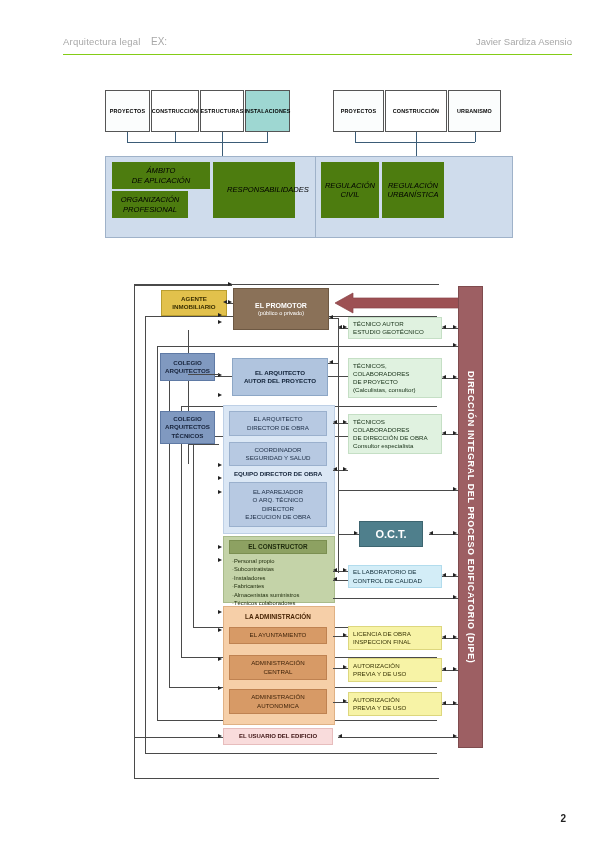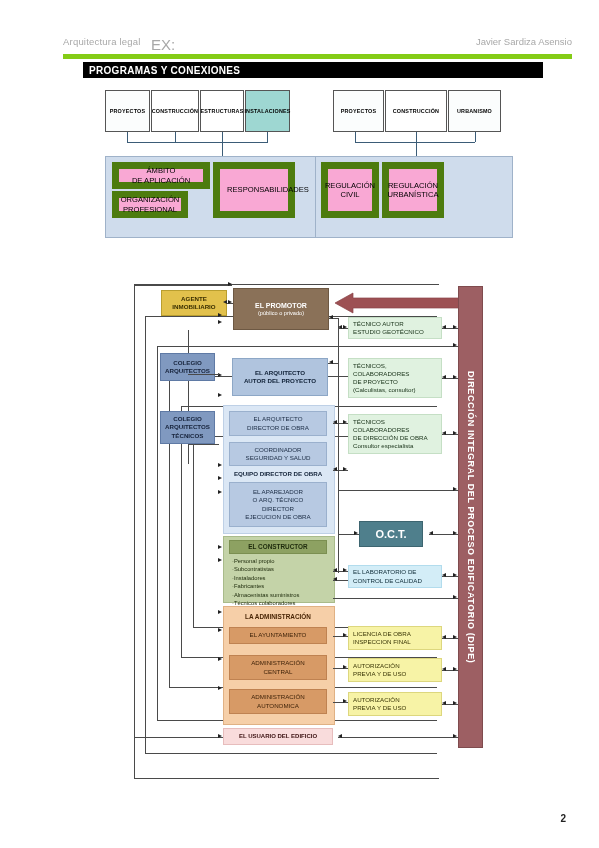--- a/index.html
+++ b/index.html
@@ -8,43 +8,43 @@
     background:#ffffff;
     font-family:"Liberation Sans", sans-serif;
     position:relative;
     overflow:hidden;
     color:#000;
   }
   .page{position:absolute;inset:0;}
 
   
   .hdr{position:absolute;left:63px;top:36px;width:509px;height:18px;
-       border-bottom:5px solid #84cc16;}
+       border-bottom:1px solid #84cc16;}
   .hdr .l{position:absolute;left:0;top:0;font-size:9.5px;color:#a8a8a8;letter-spacing:.2px;}
-  .hdr .ex{position:absolute;left:88px;top:0;font-size:15px;color:#a8a8a8;}
+  .hdr .ex{position:absolute;left:88px;top:0;font-size:10px;color:#a8a8a8;}
   .hdr .r{position:absolute;right:0;top:0;font-size:9.5px;color:#a8a8a8;}
 
   
   .blackbar{position:absolute;left:83px;top:62px;width:460px;height:16px;
       background:#000;color:#fff;font-size:10px;font-weight:bold;
       display:flex;align-items:center;padding-left:6px;box-sizing:border-box;
       letter-spacing:.3px;}
 
   
   .d1{position:absolute;left:83px;top:88px;width:460px;height:155px;}
   .sbox{position:absolute;background:#fbfdfd;border:1px solid #555;
         display:flex;align-items:center;justify-content:center;text-align:center;
         font-size:5.4px;font-weight:bold;letter-spacing:.2px;box-sizing:border-box;padding:1px;}
   .sbox.teal{background:#9ed7d2;}
   .sbox.white{background:#ffffff;}
 
   .panel{position:absolute;background:#cfdcec;border:1px solid #9fb2c9;box-sizing:border-box;}
-  .tbox{position:absolute;background:#f9a8d4;border:7px solid #4d7c0f;
+  .tbox{position:absolute;background:#4d7c0f;border:5px solid #4d7c0f;
         display:flex;align-items:center;justify-content:center;text-align:center;
-        font-size:7.6px;box-sizing:border-box;line-height:1.25;padding:2px;}
+        font-size:7.6px;box-sizing:border-box;line-height:1.25;padding:2px;font-style:italic;}
   .connv{position:absolute;background:#3b5c77;width:1px;}
   .connh{position:absolute;background:#3b5c77;height:1px;}
 
   
   .org{position:absolute;left:133px;top:258px;width:362px;height:535px;}
   .orgtitle{position:absolute;left:0;top:0;width:362px;height:20px;background:#8a8468;
      color:#fff;font-size:9.4px;font-weight:bold;display:flex;align-items:center;
      justify-content:center;letter-spacing:.1px;}
   .orgtitle span{text-decoration:underline;}
 
@@ -87,21 +87,20 @@
 <body>
 
 <div class="page">
 
   <div class="hdr">
     <div class="l">Arquitectura legal</div>
     <div class="ex">EX:</div>
     <div class="r">Javier Sardiza Asensio</div>
   </div>
 
-  <div class="blackbar">PROGRAMAS Y CONEXIONES</div>
 
   <div class="d1">
 
     <div class="sbox" style="left:22px;top:2px;width:45px;height:42px;">
         <span>PROYECTOS</span>
       </div>
     <div class="sbox white" style="left:68px;top:2px;width:48px;height:42px;">
         <span>CONSTRUCCIÓN</span>
       </div>
     <div class="sbox white" style="left:117px;top:2px;width:44px;height:42px;">

